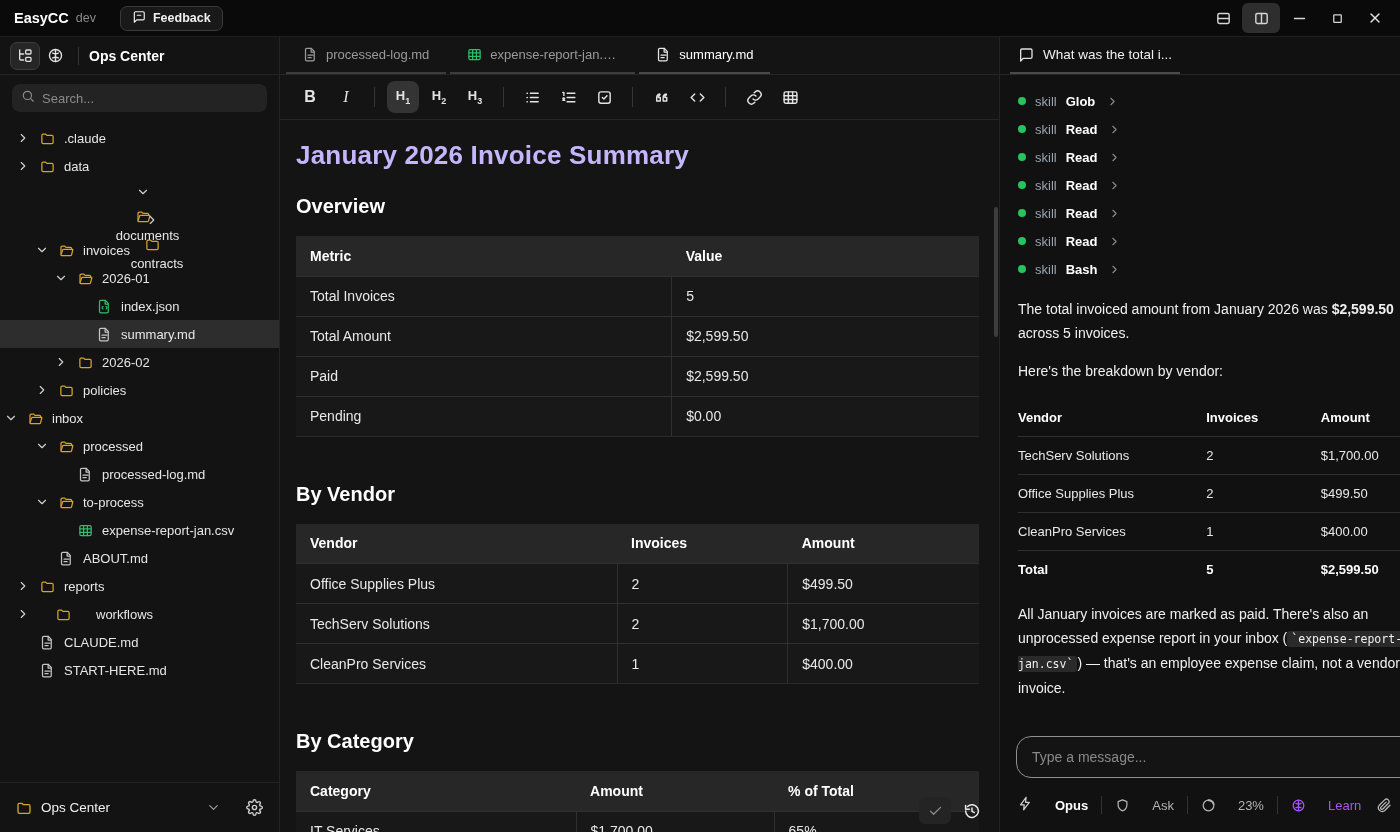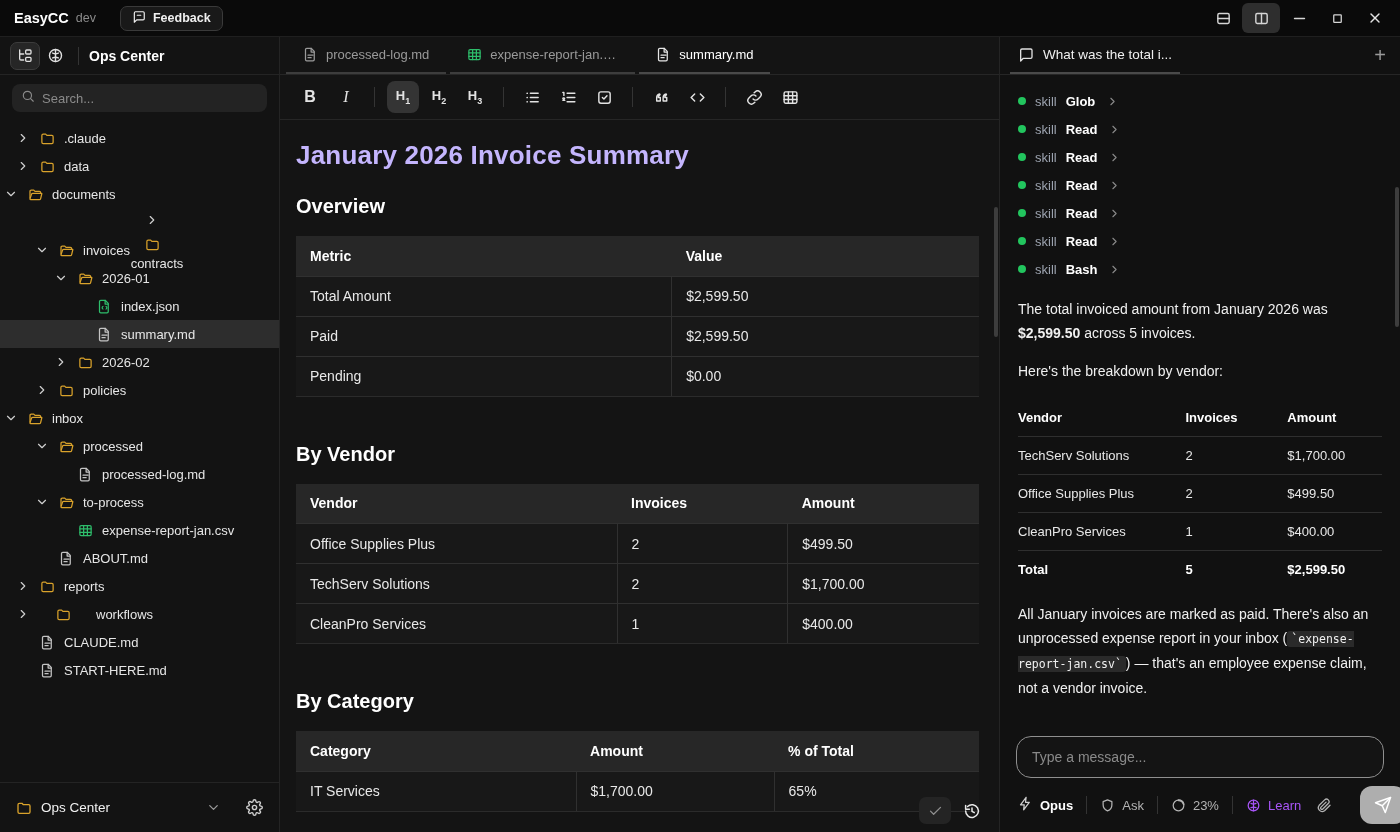--- a/index.html
+++ b/index.html
@@ -119,21 +119,21 @@
   .chat-table th { text-align:left; font-weight:bold; color:#fff; padding:9px 0 11px 0;
     border-bottom:1px solid #2f2f2f; }
   .chat-table td { padding:11px 0; color:#e8e8e8; border-bottom:1px solid #2f2f2f; }
   .chat-table tr.total td { font-weight:bold; color:#fff; border-bottom:none; }
   .chat-input-wrap { flex:0 0 56px; padding:8px 16px 6px 16px; }
   .chat-input { width:100%; height:42px; background:#141414; border:1.5px solid #8f8f8f;
     border-radius:15px; padding:0 15px; color:#e8e8e8; font-size:14px; outline:none;
     font-family:"Liberation Sans", sans-serif; }
   .chat-input::placeholder { color:#8a8a8a; }
   .chat-controls { flex:0 0 48px; display:flex; align-items:center; padding:0 0 6px 18px; gap:13px; }
-  .ctrl { display:flex; align-items:center; gap:7px; background:transparent; border:none;
+  .ctrl { display:flex; align-items:center; gap:22px; background:transparent; border:none;
     cursor:pointer; font-size:13px; font-family:"Liberation Sans", sans-serif;justify-content:space-between; }
   .ctrl.model { color:#fff; font-weight:bold; }
   .ctrl.model .ic { color:#d0d0d0; }
   .ctrl.dim { color:#b3b3b3; }
   .ctrl.learn { color:#a855f7; }
   .ctrl-sep { width:1px; height:18px; background:#333; }
   .attach-btn { background:transparent; border:none; color:#b3b3b3; cursor:pointer; display:flex; margin-left:2px; }
   .send-btn { width:46px; height:38px; background:#aeaeae; border:none; border-radius:12px;
     color:#fff; display:flex; align-items:center; justify-content:center; cursor:pointer;
     margin-left:auto; margin-right:-6px; }
@@ -239,21 +239,21 @@
                 <path d="M9 6l6 6-6 6"></path>
               </svg>
             </span>
             <span class="tree-ico ico-folder">
               <svg width="15" height="15" viewBox="0 0 24 24" fill="none" stroke="currentColor" stroke-width="2" stroke-linecap="round" stroke-linejoin="round">
                 <path d="M3 7a2 2 0 0 1 2-2h4l2 2h8a2 2 0 0 1 2 2v9a2 2 0 0 1-2 2H5a2 2 0 0 1-2-2z"></path>
               </svg>
             </span>
             <span class="tree-label">data</span>
           </div>
-          <div class="tree-row" style="padding-left: 4px;">
+          <div class="tree-row" style="padding-left: 16px; flex-direction: column;">
             <span class="tree-chev">
               <svg width="14" height="14" viewBox="0 0 24 24" fill="none" stroke="currentColor" stroke-width="2" stroke-linecap="round" stroke-linejoin="round">
                 <path d="M6 9l6 6 6-6"></path>
               </svg>
             </span>
             <span class="tree-ico ico-folder">
               <svg width="15" height="15" viewBox="0 0 24 24" fill="none" stroke="currentColor" stroke-width="2" stroke-linecap="round" stroke-linejoin="round">
                 <path d="M3.2 17.5V7a2 2 0 0 1 2-2h4l2 2h7a2 2 0 0 1 2 2v1"></path>
                 <path d="M22 10H7.6a2 2 0 0 0-1.9 1.4L3.2 19a1 1 0 0 0 1 1.3h14a2 2 0 0 0 1.9-1.4L22 11.2z"></path>
               </svg>
@@ -621,20 +621,24 @@
               <col style="width: 55%;">
               <col style="width: 45%;">
             </colgroup>
             <thead>
               <tr>
                 <th>Metric</th>
                 <th>Value</th>
               </tr>
             </thead>
             <tbody>
+              <tr>
+                <td>Total Invoices</td>
+                <td>5</td>
+              </tr>
               <tr>
                 <td>Total Amount</td>
                 <td>$2,599.50</td>
               </tr>
               <tr>
                 <td>Paid</td>
                 <td>$2,599.50</td>
               </tr>
               <tr>
                 <td>Pending</td>

